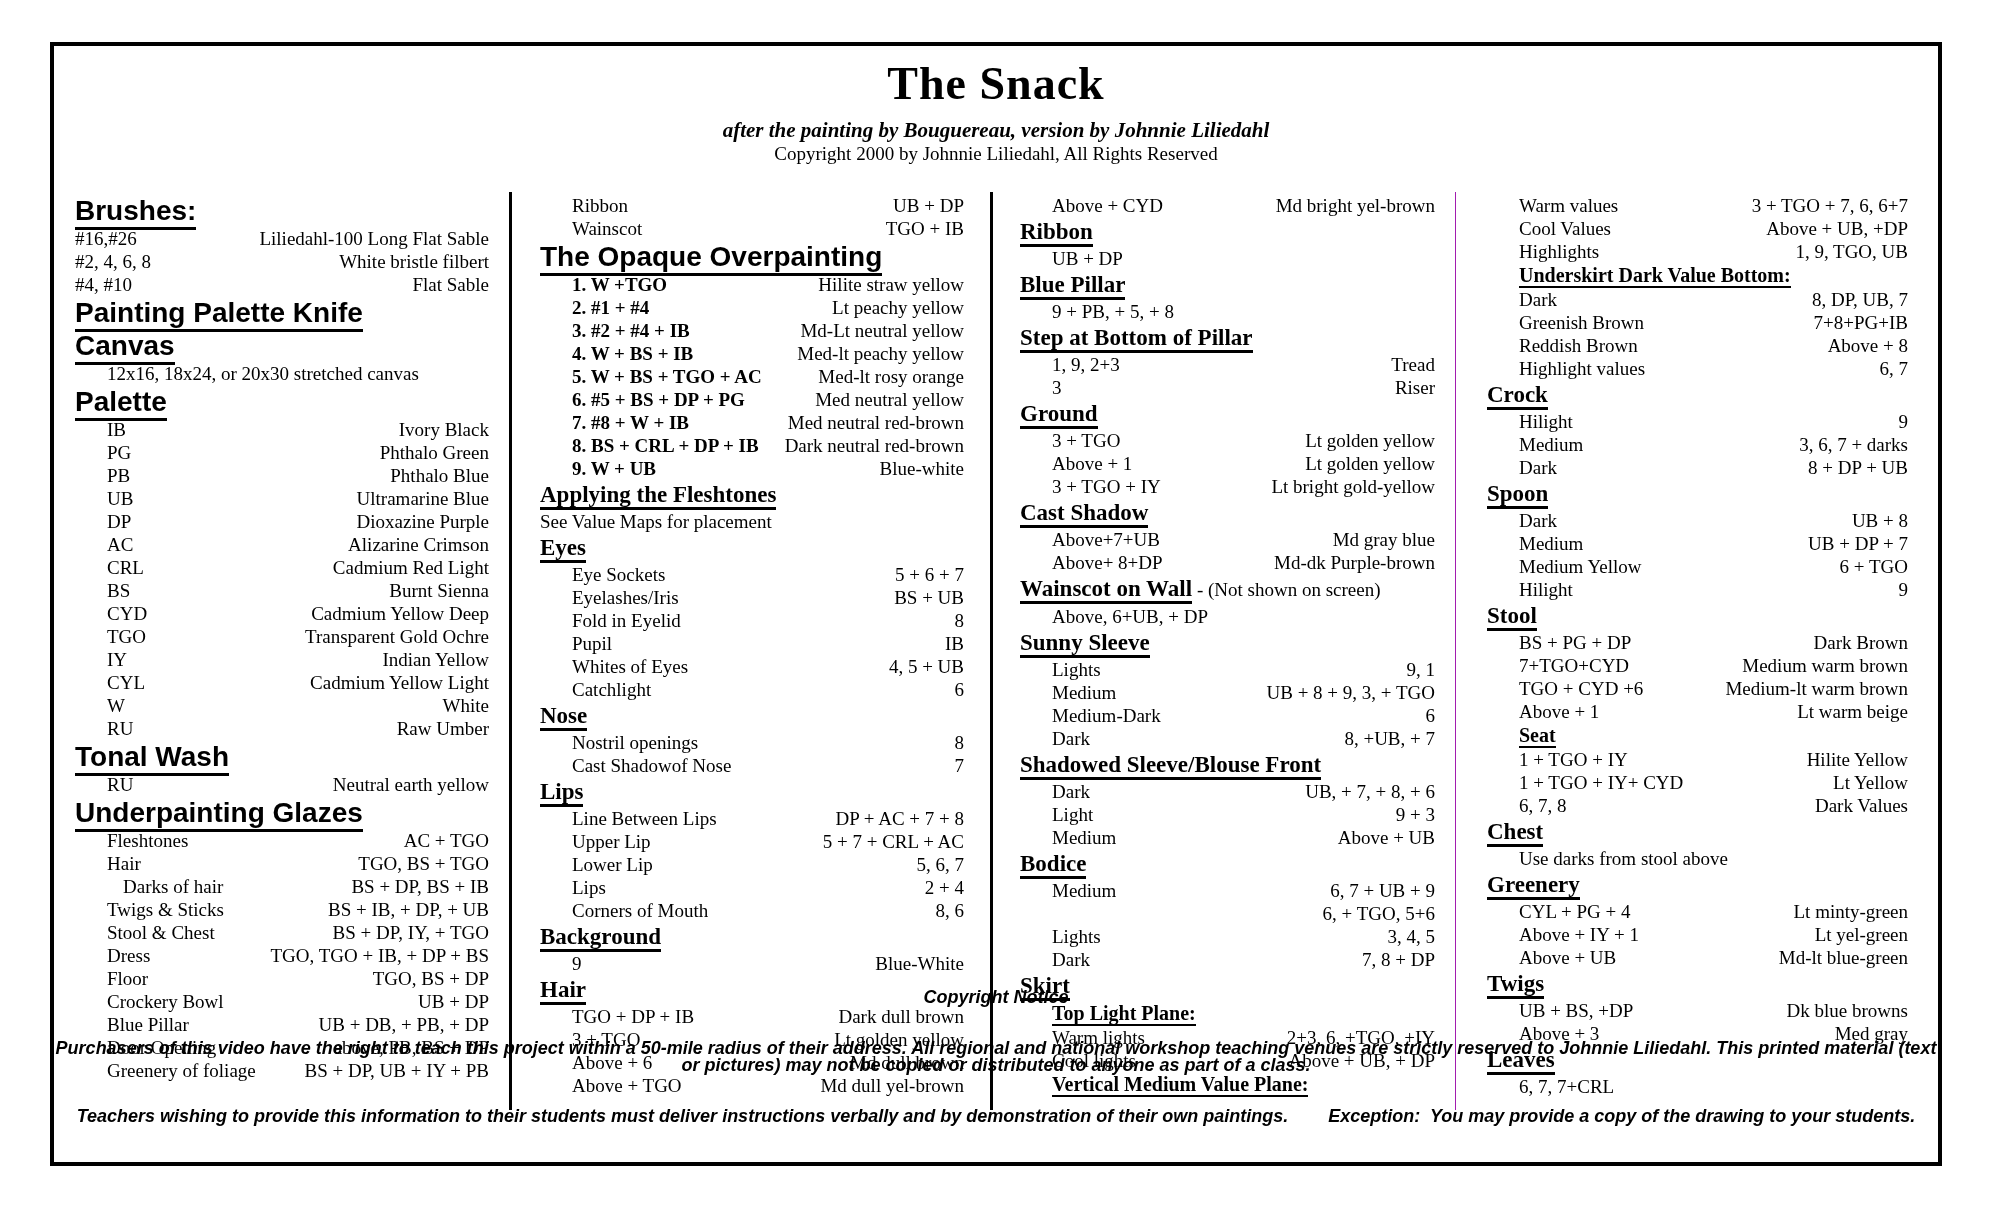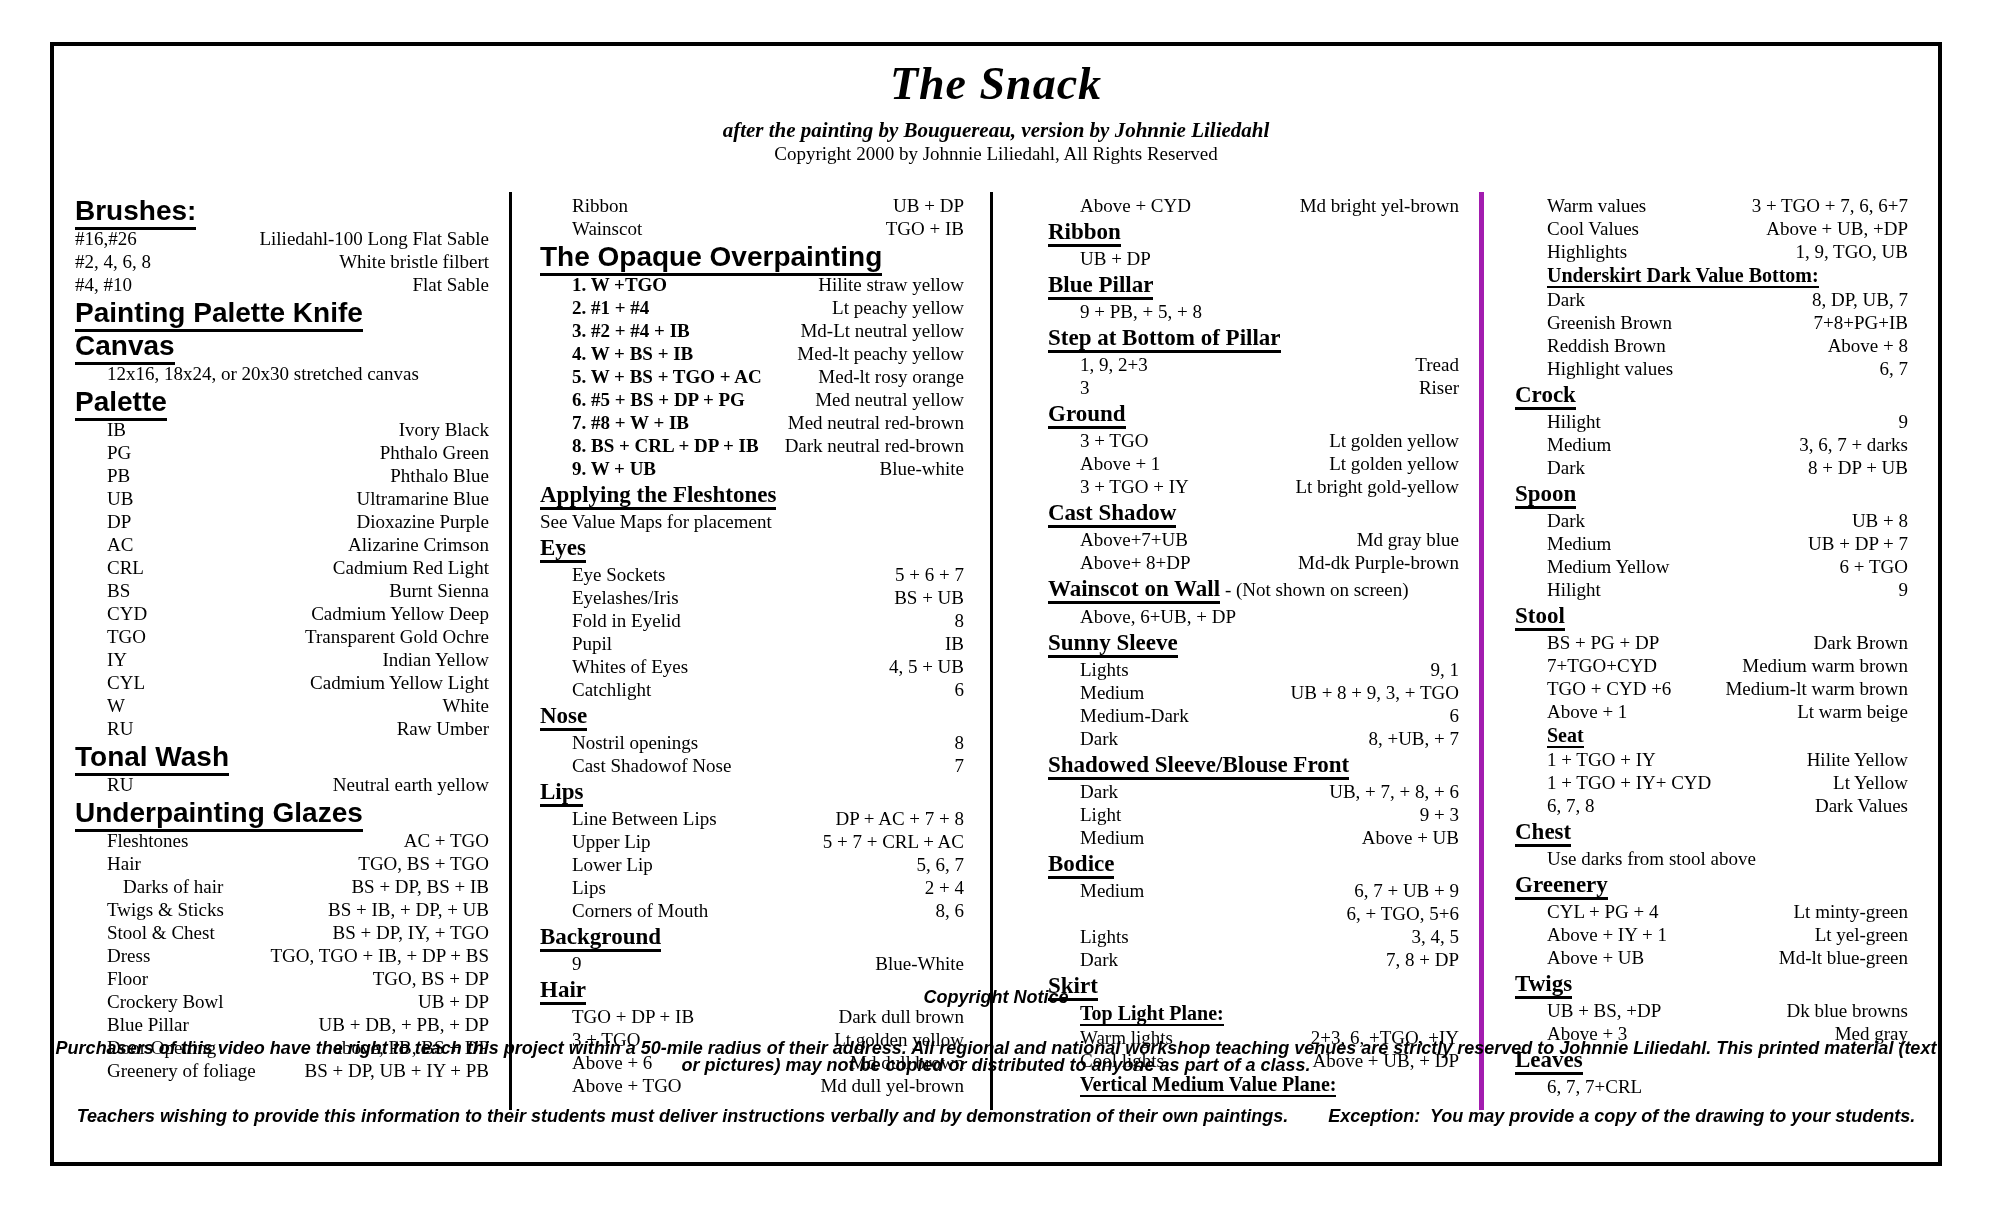--- a/index.html
+++ b/index.html
@@ -5,29 +5,29 @@
   html,body{margin:0;padding:0;}
   body{
     width:2000px;height:1214px;position:relative;background:#fff;
     font-family:"Liberation Serif", serif;color:#000;overflow:hidden;
   }
   .sheet{
     position:absolute;left:50px;top:42px;width:1892px;height:1124px;
     border:4px solid #000;box-sizing:border-box;background:#fff;
   }
   .titleblock{text-align:center;padding-top:12px;}
-  .title{font-weight:bold;font-size:46px;line-height:52px;letter-spacing:1px;font-style:italic;}
+  .title{font-weight:bold;font-size:46px;line-height:52px;letter-spacing:1px;}
   .subtitle{font-style:italic;font-weight:bold;font-size:21px;line-height:24px;margin-top:8px;}
   .copyline{font-size:19px;line-height:22px;margin-top:1px;}
 
   .columns{position:absolute;left:0;top:146px;width:100%;height:918px;display:flex;}
   .col{box-sizing:border-box;height:100%;overflow:hidden;}
   .col-1{width:458px;border-right:3px solid #000;padding:2px 20px 0 21px;}
   .col-2{width:481px;border-right:3px solid #000;padding:2px 26px 0 28px;}
-  .col-3{width:463px;border-right:5px solid #a21caf;padding:2px 20px 0 27px;margin-left:28px;}
+  .col-3{width:463px;border-right:1px solid #a21caf;padding:2px 20px 0 27px;}
   .col-4{flex:1;padding:2px 30px 0 31px;}
 
   .h1{font-family:"Liberation Sans", sans-serif;font-weight:bold;font-size:28px;line-height:33px;}
   .h1 .u{border-bottom:3px solid #000;padding-bottom:1px;}
   .h2{font-weight:bold;font-size:23px;line-height:30px;}
   .h2 .u{border-bottom:3px solid #000;}
   .h3{font-weight:bold;font-size:20px;line-height:25px;padding-left:32px;}
   .h3 .u{border-bottom:2px solid #000;}
   .hd-suffix{font-weight:normal;font-size:19px;}
 

